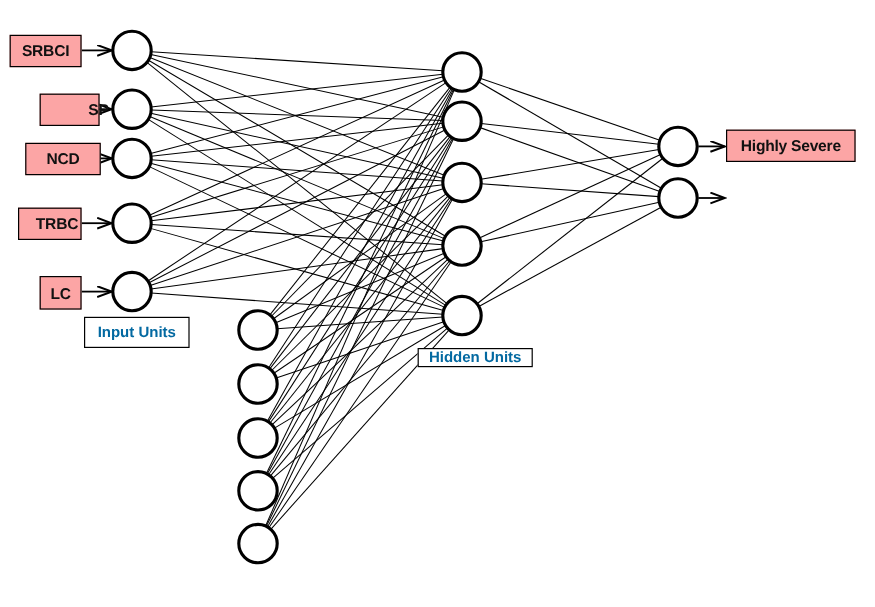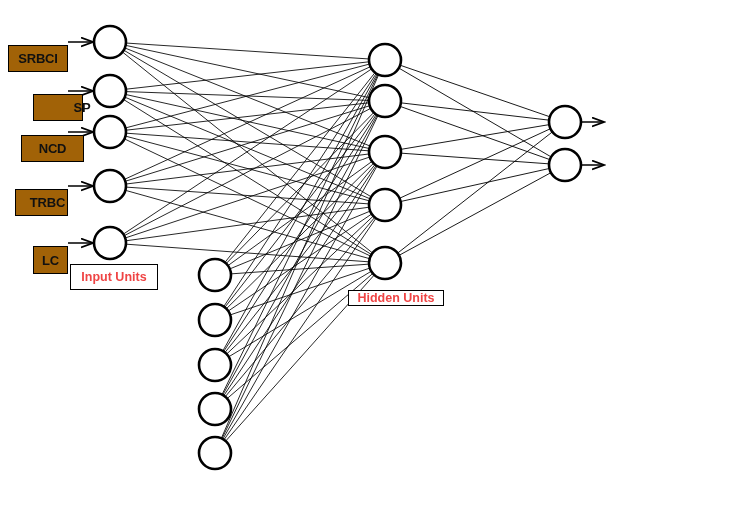--- a/index.html
+++ b/index.html
@@ -22,38 +22,37 @@
     left: 0;
     top: 0;
     width: 729px;
     height: 506px;
     display: block;
   }
   .lbl-box {
     position: absolute;
     box-sizing: border-box;
     border: 1.6px solid #000000;
-    background: #a16207;
+    background: #fca5a5;
     color: #111111;
     font-weight: bold;
     font-size: 13px;
     line-height: 1;
     display: flex;
     align-items: center;
     justify-content: center;
     letter-spacing: -0.2px;
     white-space: nowrap;
-    margin-top: 16px;
   }
   .group-box {
     position: absolute;
     box-sizing: border-box;
     border: 1.4px solid #000000;
     background: #ffffff;
-    color: #ef4444;
+    color: #0369a1;
     font-weight: bold;
     font-size: 12.5px;
     display: flex;
     align-items: center;
     justify-content: center;
     white-space: nowrap;
   }
 </style>
 </head>
 <body>
@@ -171,20 +170,23 @@
   <div class="lbl-box" id="in-box-2" style="left: 21px; top: 119px; width: 63px; height: 27px;">
       <span>NCD</span>
     </div>
   <div class="lbl-box" id="in-box-3" style="left: 15px; top: 173px; width: 53px; height: 27px; padding-left: 12px;">
       <span>TRBC</span>
     </div>
   <div class="lbl-box" id="in-box-4" style="left: 33px; top: 230px; width: 35px; height: 28px;">
       <span>LC</span>
     </div>
 
+  <div class="lbl-box" id="out-box-0" style="left: 605px; top: 108px; width: 108px; height: 27px;">
+      <span>Highly Severe</span>
+    </div>
 
   <div class="group-box" id="grp-input" style="left: 70px; top: 264px; width: 88px; height: 26px;">
       <span>Input Units</span>
     </div>
   <div class="group-box" id="grp-hidden" style="left: 348px; top: 290px; width: 96px; height: 16px;">
       <span>Hidden  Units</span>
     </div>
 
 </div>
 

